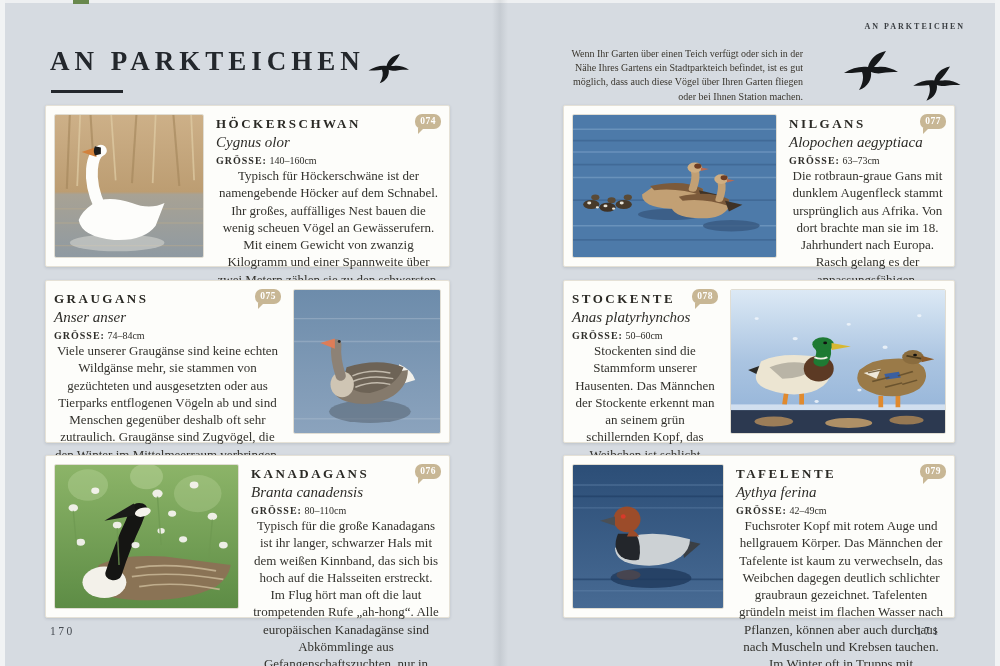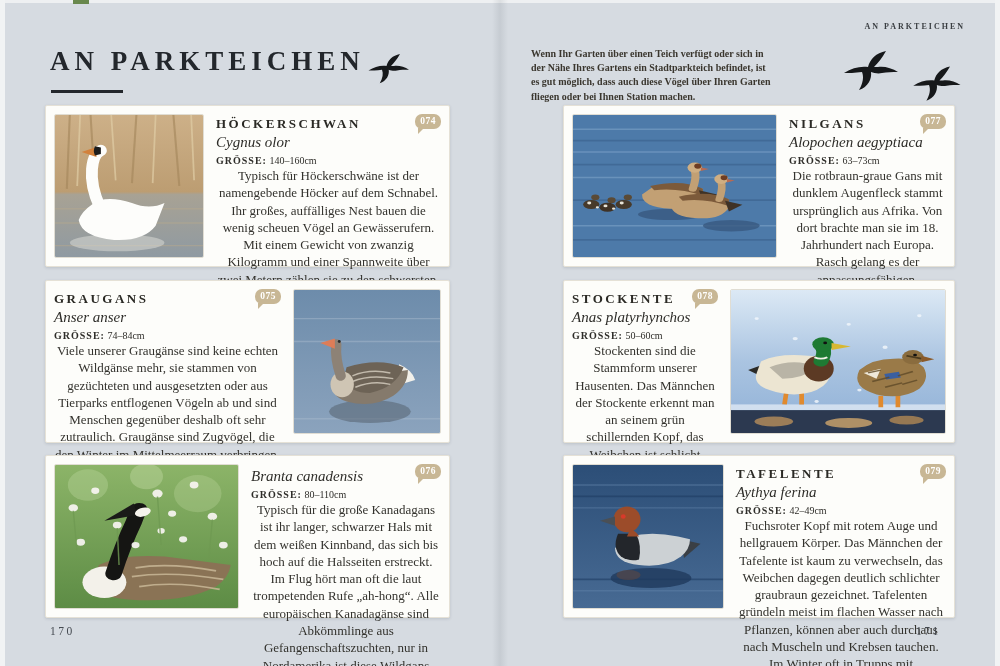--- a/index.html
+++ b/index.html
@@ -13,22 +13,22 @@
   .green-sliver{position:absolute;left:73px;top:0;width:16px;height:4px;background:#69884d;}
   .gutter{position:absolute;left:492px;top:0;width:16px;height:100%;
     background:linear-gradient(90deg,rgba(40,50,60,0),rgba(40,50,60,.09),rgba(40,50,60,0));}
   
   .title{position:absolute;left:50px;top:46px;font-size:27px;font-weight:bold;
     letter-spacing:5px;color:#23272c;white-space:nowrap;}
   .title-underline{position:absolute;left:51px;top:90px;width:72px;height:2.5px;background:#23272c;}
   .title-bird{position:absolute;left:364px;top:52px;width:48px;height:34px;}
   .running-header{position:absolute;right:35px;top:22px;font-size:8px;font-weight:bold;
     letter-spacing:2px;color:#3a3e42;}
-  .intro{position:absolute;left:531px;top:47px;width:240px;font-size:10px;line-height:1.42;
-    font-weight:bold;color:#3a362e;}
+  .intro{position:absolute;left:563px;top:47px;width:240px;font-size:10px;line-height:1.42;
+    font-weight:normal;color:#3a362e;text-align:right;}
   .intro-birds{position:absolute;left:838px;top:48px;width:130px;height:58px;}
   .intro-birds svg{position:absolute;}
   .bird-a{left:0;top:0;width:64px;height:46px;}
   .bird-b{left:70px;top:16px;width:56px;height:40px;}
   .silhouette{fill:#16181a;}
   
   .card{position:absolute;background:#fdfdfa;border:1px solid #e5e1d6;border-radius:2px;
     box-shadow:0 1px 3px rgba(70,80,90,.18);display:flex;padding:8px;gap:12px;box-sizing:border-box;}
   .photo{height:100%;border-radius:2px;overflow:hidden;flex:none;position:relative;
     border:1px solid #e0ddd3;box-sizing:border-box;}
@@ -205,20 +205,21 @@
         <g stroke="#6f9a52" stroke-width="0.8" opacity="0.8">
           <path d="M10 32 L12 60"></path>
             <path d="M56 22 L58 56"></path>
             <path d="M86 38 L84 66"></path>
             <path d="M34 44 L35 70"></path>
         </g>
       </svg>
     </div>
     <div class="card-text">
       <span class="badge">076</span>
+      <h3 class="species">KANADAGANS</h3>
       <div class="latin">Branta canadensis</div>
       <div class="size-line">
         <span class="size-label">GRÖSSE:</span>
         <span class="size-value">80–110cm</span>
       </div>
       <div class="desc">Typisch für die große Kanadagans ist ihr langer, schwarzer Hals mit dem weißen Kinnband, das sich bis hoch auf die Halsseiten erstreckt. Im Flug hört man oft die laut trompetenden Rufe „ah-hong“. Alle europäischen Kanadagänse sind Abkömmlinge aus Gefangenschaftszuchten, nur in Nordamerika ist diese Wildgans heimisch.</div>
     </div>
   </div>
 
   <div class="card" style="left:563px;top:105px;width:392px;height:162px;">

